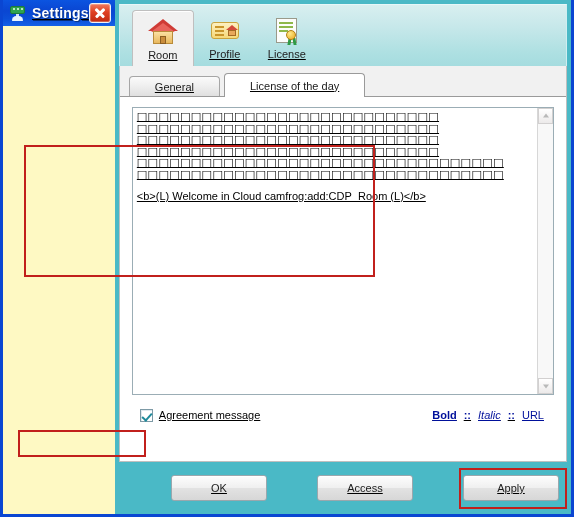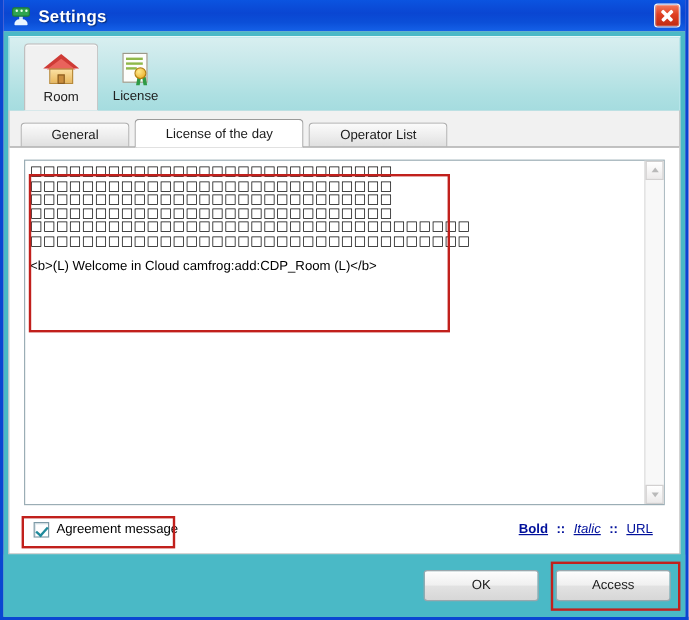--- a/index.html
+++ b/index.html
@@ -24,23 +24,23 @@
   
   .window {
     position: absolute;
     left: 0; top: 0;
     width: 574px;
     height: 517px;
     box-sizing: border-box;
     border-left: 3px solid #0a46d2;
     border-right: 3px solid #0a46d2;
     border-bottom: 3px solid #0a46d2;
-    background: #f9a8d4;
-    display: flex;
-    flex-direction: column;
+    background: #fef9c3;
+    display: flex;
+    text-decoration: underline;
   }
 
   .titlebar {
     height: 26px;
     flex: 0 0 26px;
     background: linear-gradient(to bottom, #0b54e0 0%, #0a46d2 42%, #0b4fd8 72%, #1561e8 100%);
     display: flex;
     align-items: center;
     padding: 0 3px 0 6px;
     position: relative;
@@ -448,20 +448,21 @@
   .btnbar {
     flex: 0 0 52px;
     height: 52px;
     background: #4ab9c6;
     display: flex;
     align-items: center;
     justify-content: flex-end;
     padding-right: 12px;
     box-sizing: border-box;
     position: relative;
+    gap: 36px;
   }
   .dlgbtn {
     width: 96px;
     height: 26px;
     margin-left: 14px;
     font-size: 11px;
     color: #1b1b1b;
     background: linear-gradient(to bottom,#fdfdfd 0%,#f0f0f0 48%,#e2e2e2 52%,#d7d7d7 100%);
     border: 1px solid #9aa7ad;
     border-radius: 3px;
@@ -500,20 +501,31 @@
         <div class="toolbtn active">
           <div class="tb-ico ico-house">
             <div class="roof"></div>
               <div class="roof2"></div>
             <div class="walls"></div>
               <div class="door"></div>
           </div>
           <div class="tb-label">Room</div>
         </div>
 
+        <div class="toolbtn">
+          <div class="tb-ico ico-card">
+            <div class="card"></div>
+            <div class="ln ln1"></div>
+              <div class="ln ln2"></div>
+              <div class="ln ln3"></div>
+            <div class="mini-roof"></div>
+              <div class="mini-wall"></div>
+          </div>
+          <div class="tb-label">Profile</div>
+        </div>
 
         <div class="toolbtn">
           <div class="tb-ico ico-cert">
             <div class="paper"></div>
             <div class="pl pl1"></div>
               <div class="pl pl2"></div>
               <div class="pl pl3"></div>
             <div class="rib1"></div>
               <div class="rib2"></div>
             <div class="seal"></div>
@@ -524,23 +536,20 @@
       </div>
 
       <div class="panel">
 
         <div class="tabstrip">
           <div class="tab">
             <span>General</span>
           </div>
           <div class="tab selected">
             <span>License of the day</span>
-          </div>
-          <div class="tab">
-            <span>Operator List</span>
           </div>
         </div>
 
         <div class="tabcontent">
 
           <div class="editor-wrap">
             <div class="editor">
               <div class="boxrow">□□□□□□□□□□□□□□□□□□□□□□□□□□□□</div>
               <div class="boxrow">□□□□□□□□□□□□□□□□□□□□□□□□□□□□</div>
               <div class="boxrow">□□□□□□□□□□□□□□□□□□□□□□□□□□□□</div>
@@ -574,20 +583,23 @@
         </div>
       </div>
 
       <div class="btnbar">
         <div class="dlgbtn">
           <span>OK</span>
         </div>
         <div class="dlgbtn">
           <span>Access</span>
         </div>
+        <div class="dlgbtn">
+          <span>Apply</span>
+        </div>
       </div>
 
     </div>
   </div>
 
   <div class="anno" style="left:24px; top:145px; width:351px; height:132px;"></div>
   <div class="anno" style="left:18px; top:430px; width:128px; height:27px;"></div>
   <div class="anno" style="left:459px; top:468px; width:108px; height:41px;"></div>
 </div>
 

